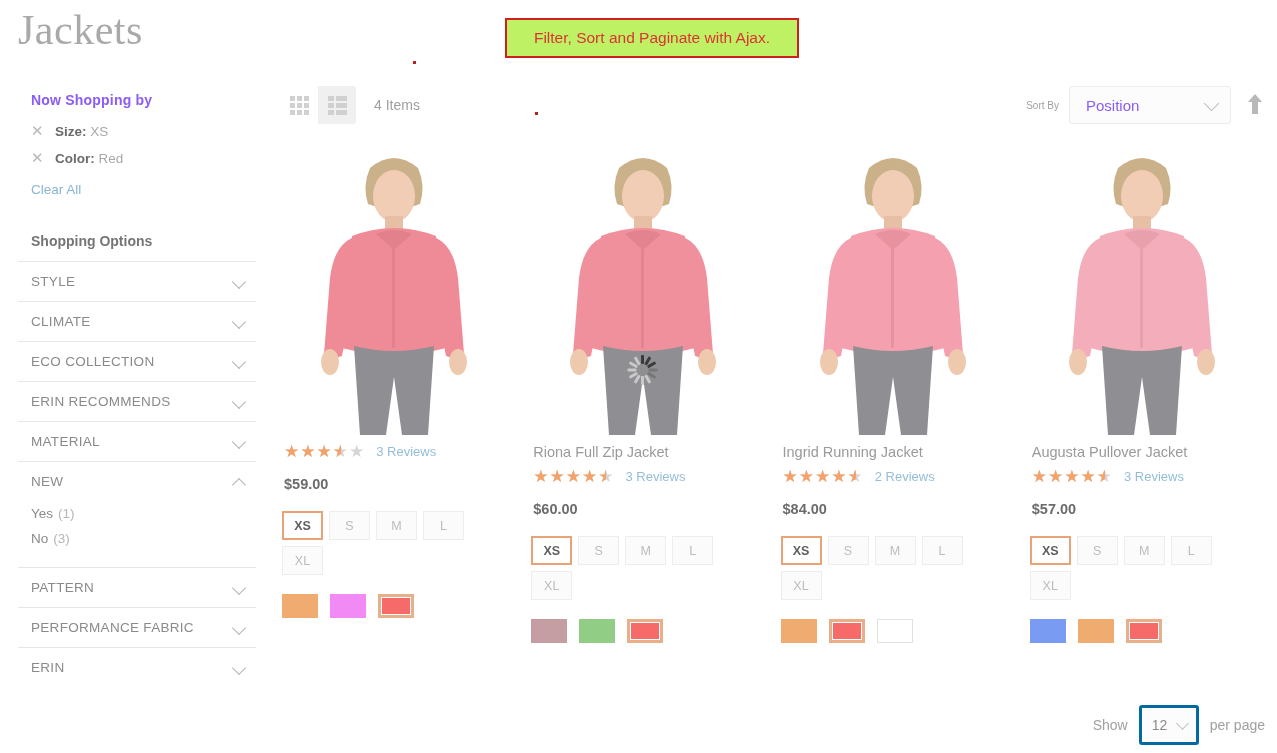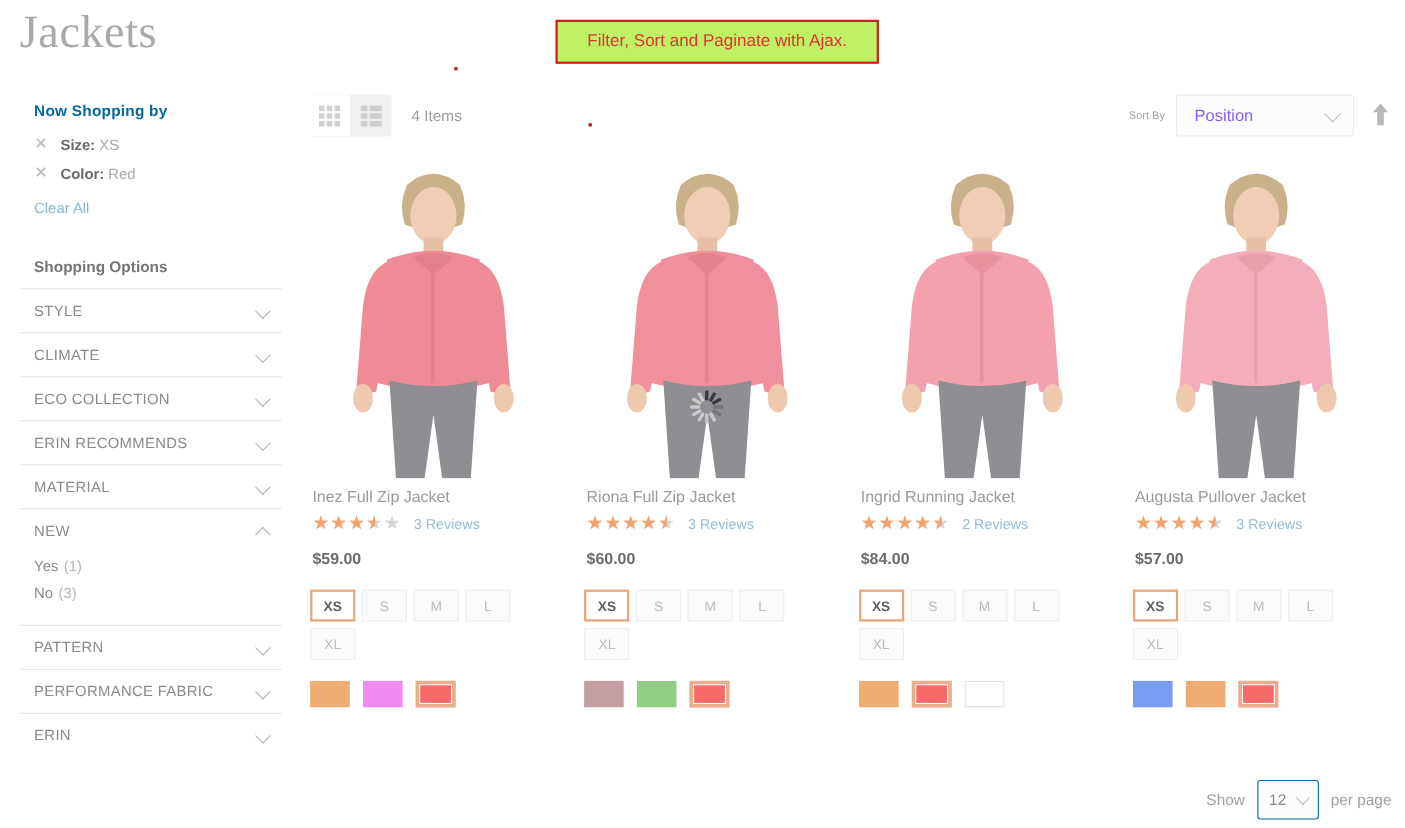--- a/index.html
+++ b/index.html
@@ -45,21 +45,21 @@
     z-index: 45;
   }
   
   .sidebar {
     position: absolute;
     left: 18px; top: 92px;
     width: 238px;
   }
   .side-heading {
     font-size: 14px;
-    color: #0369a1;
+    color: #8b5cf6;
     font-weight: 600;
     margin: 0 0 14px 13px;
     letter-spacing: .2px;
   }
   .active-filters { margin: 0 0 0 13px; padding: 0; list-style: none; }
   .active-filters li {
     position: relative;
     font-size: 13.5px;
     color: #a8a8a8;
     padding: 0 0 7px 24px;
@@ -325,21 +325,21 @@
     right: 12px; bottom: 8px;
     display: flex; align-items: center;
   }
   .footer .lbl {
     font-size: 14px;
     color: #a0a0a0;
   }
   .limiter-box {
     position: relative;
     width: 54px; height: 34px;
-    border: 1px solid #0369a1;
+    border: 3px solid #0369a1;
     border-radius: 3px;
     background: #fcfcfc;
     margin: 0 11px;
     display: flex; align-items: center;
     cursor: pointer;
   }
   .limiter-box .val {
     font-size: 14px; color: #8a8a8a;
     margin-left: 10px;
   }
@@ -489,21 +489,20 @@
           <rect x="105" y="76" width="18" height="20" fill="#e6bfa4"></rect>
           <path d="M72 96 q42 -16 84 0 l10 112 q-52 14 -104 0z" fill="#ef8b96"></path>
           <path d="M96 94 l18 16 l18 -16 q-18 -8 -36 0z" fill="#e2808c"></path>
           <rect x="112" y="104" width="3" height="104" fill="#e2808c"></rect>
           <path d="M72 98 q-18 8 -22 40 l-6 76 q8 6 18 2 l14 -72z" fill="#ef8b96"></path>
           <path d="M156 98 q18 8 22 40 l6 76 q-8 6 -18 2 l-14 -72z" fill="#ef8b96"></path>
           <ellipse cx="50" cy="222" rx="9" ry="13" fill="#efc9ae"></ellipse>
           <ellipse cx="178" cy="222" rx="9" ry="13" fill="#efc9ae"></ellipse>
           <path d="M74 206 q40 10 80 0 l-6 89 h-26 l-8 -58 l-8 58 h-26z" fill="#8e8e93"></path>
         </svg></div>
-      <div class="prod-name">Inez Full Zip Jacket</div>
       <div class="rating-row">
         <span class="stars"><span class="empty">★★★★★</span><span class="fill" style="width:70%">★★★★★</span></span>
         <span class="reviews-link">3 Reviews</span>
       </div>
       <div class="price">$59.00</div>
       <div class="sizes">
         <div class="size-box selected">XS</div>
         <div class="size-box">S</div>
         <div class="size-box">M</div>
         <div class="size-box">L</div>

